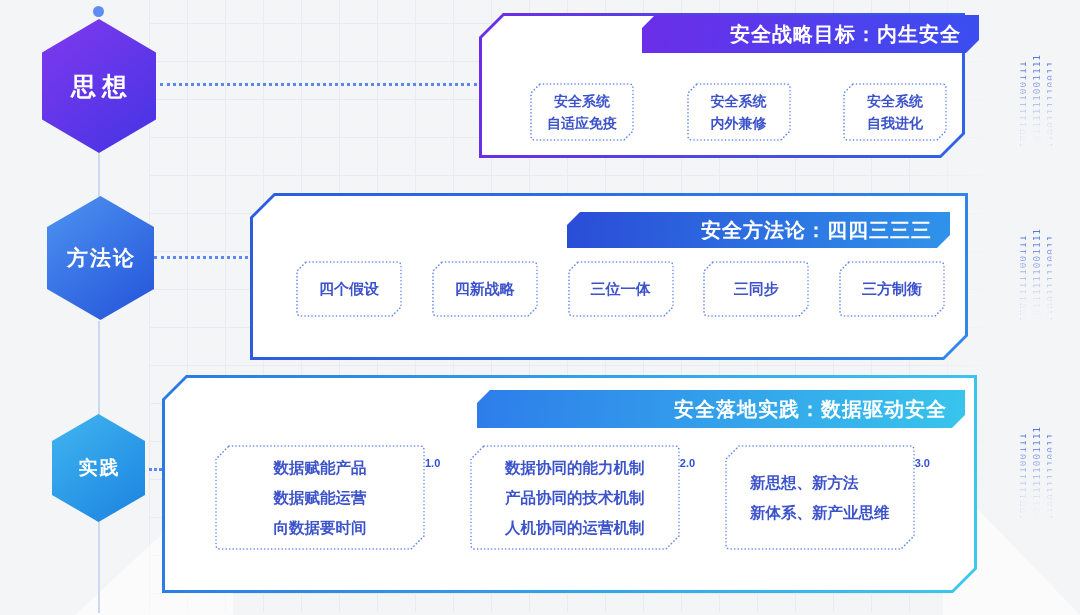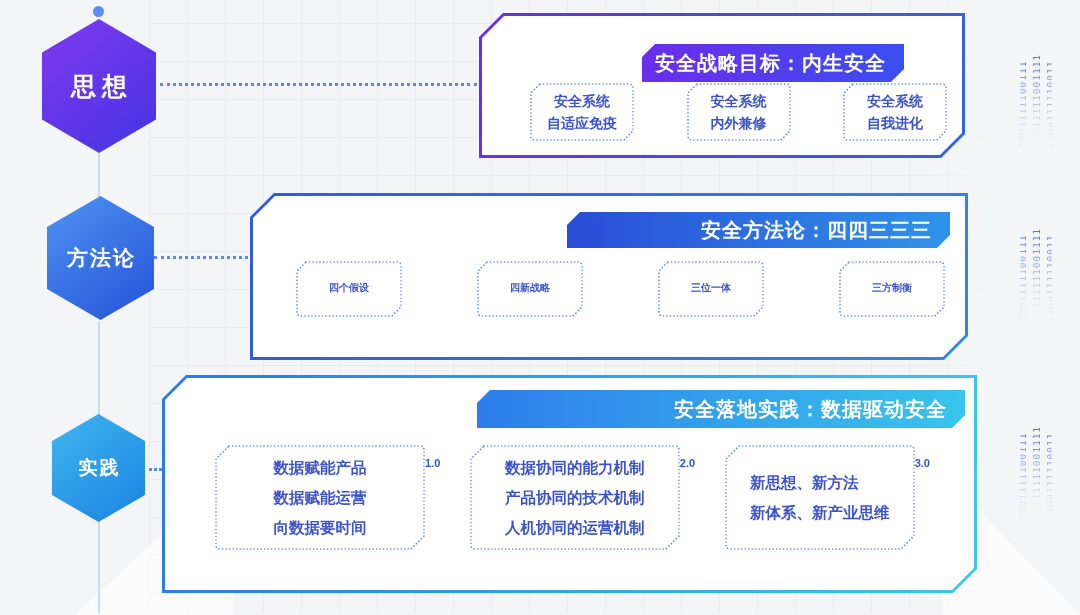--- a/index.html
+++ b/index.html
@@ -57,35 +57,35 @@
   .p3 .pframe { background:linear-gradient(100deg, #2b79e4, #3cc8ec); }
   .pfill { position:absolute; inset:3px; background:#fff;
     clip-path:polygon(22px 0, 100% 0, 100% calc(100% - 22px), calc(100% - 22px) 100%, 0 100%, 0 22px); }
   .p1 { left:479px; top:13px; width:486px; height:145px; }
   .p2 { left:250px; top:193px; width:718px; height:167px; }
   .p3 { left:162px; top:375px; width:815px; height:218px; }
 
   .banner { position:absolute; display:flex; align-items:center; justify-content:flex-end;
     color:#fff; font-weight:bold; font-size:20px; letter-spacing:1px; padding-right:18px; box-sizing:border-box;
     clip-path:polygon(13px 0, 100% 0, 100% calc(100% - 13px), calc(100% - 13px) 100%, 0 100%, 0 13px); }
-  .b1 { left:163px; top:31px; width:262px; height:38px; background:linear-gradient(95deg, #6c2de9, #3a4ef0); }
+  .b1 { left:163px; top:2px; width:337px; height:38px; background:linear-gradient(95deg, #6c2de9, #3a4ef0); }
   .b2 { left:317px; top:19px; width:383px; height:36px; background:linear-gradient(95deg, #2a4cd7, #2f93ea); }
   .b3 { left:315px; top:15px; width:488px; height:38px; background:linear-gradient(95deg, #2e7dea, #38c5ec); }
 
   .row { position:absolute; display:flex; justify-content:space-between; }
   .row1 { left:51px; right:18px; top:70px; height:58px; }
   .row2 { left:46px; right:23px; top:68px; height:56px; }
   .row3 { left:53px; right:47px; top:70px; }
 
   .dash-rect { position:relative; display:flex; align-items:center; justify-content:center;
     color:#3c53cb; font-weight:bold; box-sizing:border-box; }
   .dash-svg { position:absolute; inset:0; pointer-events:none; }
   .w104 { width:104px; } .w106 { width:106px; } .w210 { width:210px; } .w190 { width:190px;justify-content:center; }
   .small-box { font-size:14px; line-height:22px; text-align:center; }
-  .mid-box   { font-size:10px; line-height:20px; text-align:center;font-family:Liberation Mono, monospace; }
+  .mid-box   { font-size:15px; line-height:20px; text-align:center; }
   .big-wrap  { display:flex; }
   .big-box   { height:105px; font-size:15.5px; line-height:30px; }
   .big-box .inner { text-align:left; }
   .version { margin-top:12px; text-align:center; font-size:11px; font-weight:bold; color:#3150d2; }
 
   
   .binary-arrow { position:absolute; width:82px; height:132px;
     clip-path:polygon(50% 0%, 88% 31%, 69% 31%, 69% 100%, 31% 100%, 31% 31%, 12% 31%); }
   .ba1 { left:995px; top:16px; } .ba2 { left:995px; top:190px; } .ba3 { left:995px; top:388px; }
   .cols { display:flex; justify-content:center; gap:3px; height:100%; }
@@ -173,20 +173,26 @@
             <path d="M 10 1 H 101 Q 105 1 105 5 V 46 L 96 55 H 5 Q 1 55 1 51 V 10 Z" fill="none" stroke="#5c85f0" stroke-width="1.6" stroke-dasharray="0.1 3.4" stroke-linecap="round"></path>
           </svg>
         </div>
       <div class="dash-rect mid-box w106">
         <div>三位一体</div>
       <svg width="106" height="56" class="dash-svg">
             <path d="M 10 1 H 101 Q 105 1 105 5 V 46 L 96 55 H 5 Q 1 55 1 51 V 10 Z" fill="none" stroke="#5c85f0" stroke-width="1.6" stroke-dasharray="0.1 3.4" stroke-linecap="round"></path>
           </svg>
         </div>
       <div class="dash-rect mid-box w106">
+        <div>三同步</div>
+      <svg width="106" height="56" class="dash-svg">
+            <path d="M 10 1 H 101 Q 105 1 105 5 V 46 L 96 55 H 5 Q 1 55 1 51 V 10 Z" fill="none" stroke="#5c85f0" stroke-width="1.6" stroke-dasharray="0.1 3.4" stroke-linecap="round"></path>
+          </svg>
+        </div>
+      <div class="dash-rect mid-box w106">
         <div>三方制衡</div>
       <svg width="106" height="56" class="dash-svg">
             <path d="M 10 1 H 101 Q 105 1 105 5 V 46 L 96 55 H 5 Q 1 55 1 51 V 10 Z" fill="none" stroke="#5c85f0" stroke-width="1.6" stroke-dasharray="0.1 3.4" stroke-linecap="round"></path>
           </svg>
         </div>
     </div>
   </div>
 
   <div class="panel p3">
     <div class="pframe"></div>

